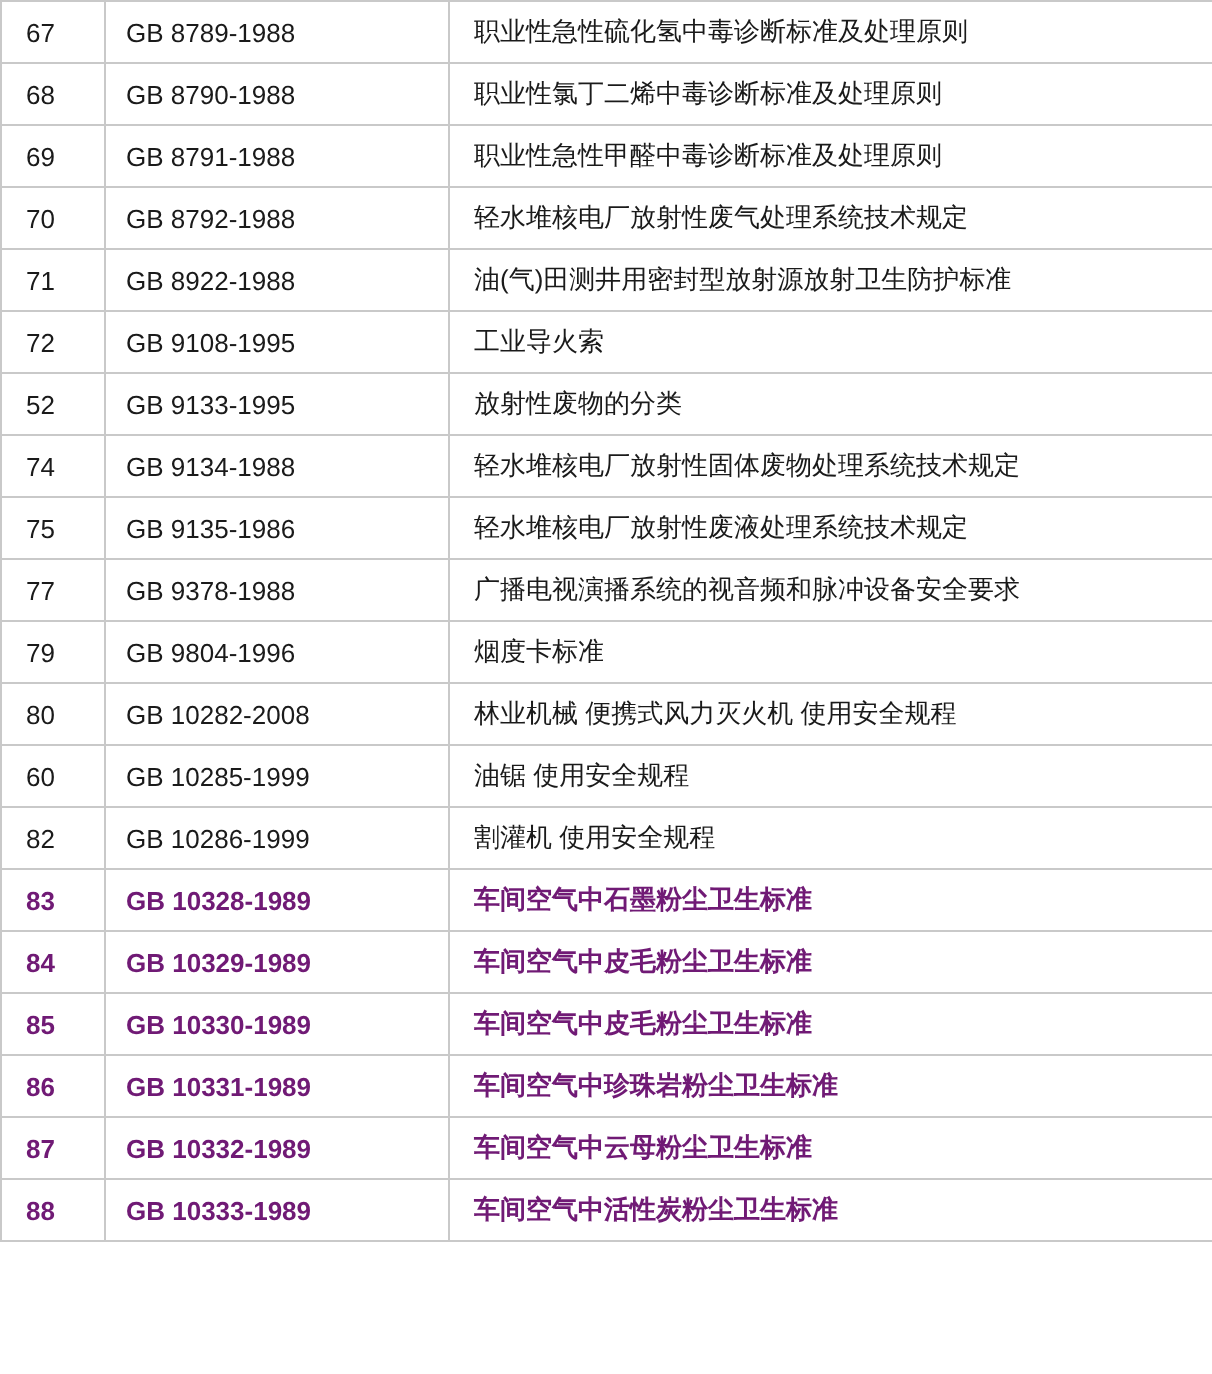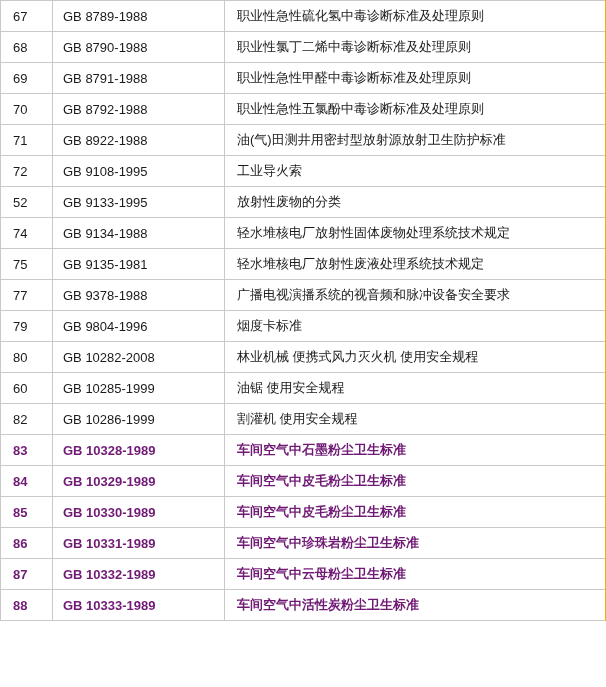--- a/index.html
+++ b/index.html
@@ -33,21 +33,21 @@
     font-weight: bold;
   }
   col.c-num   { width: 52px; }
   col.c-code  { width: 172px; }
   col.c-title { width: 382px; }
   .cell-num  { padding-left: 12px !important; }
   .cell-code { padding-left: 10px !important; margin-top: 44px; }
   .cell-title{ padding-left: 12px !important; }
   #std-table tr:first-child td { border-top: 1px solid #c9c9c9; }
   #std-table td:first-child { border-left: 1px solid #c9c9c9; }
-  #std-table td:last-child { border-right: 4px solid #eab308; }
+  #std-table td:last-child { border-right: 1px solid #eab308; }
 </style>
 </head>
 <body>
 
 <table id="std-table">
   <colgroup>
     <col class="c-num">
     <col class="c-code">
     <col class="c-title">
   </colgroup>
@@ -63,21 +63,21 @@
         <td class="cell-title">职业性氯丁二烯中毒诊断标准及处理原则</td>
       </tr>
       <tr>
         <td class="cell-num">69</td>
         <td class="cell-code">GB 8791-1988</td>
         <td class="cell-title">职业性急性甲醛中毒诊断标准及处理原则</td>
       </tr>
       <tr>
         <td class="cell-num">70</td>
         <td class="cell-code">GB 8792-1988</td>
-        <td class="cell-title">职业性急性五氯酚中毒诊断标准及处理原则</td>
+        <td class="cell-title">轻水堆核电厂放射性废气处理系统技术规定</td>
       </tr>
       <tr>
         <td class="cell-num">71</td>
         <td class="cell-code">GB 8922-1988</td>
         <td class="cell-title">油(气)田测井用密封型放射源放射卫生防护标准</td>
       </tr>
       <tr>
         <td class="cell-num">72</td>
         <td class="cell-code">GB 9108-1995</td>
         <td class="cell-title">工业导火索</td>
@@ -87,21 +87,21 @@
         <td class="cell-code">GB 9133-1995</td>
         <td class="cell-title">放射性废物的分类</td>
       </tr>
       <tr>
         <td class="cell-num">74</td>
         <td class="cell-code">GB 9134-1988</td>
         <td class="cell-title">轻水堆核电厂放射性固体废物处理系统技术规定</td>
       </tr>
       <tr>
         <td class="cell-num">75</td>
-        <td class="cell-code">GB 9135-1981</td>
+        <td class="cell-code">GB 9135-1986</td>
         <td class="cell-title">轻水堆核电厂放射性废液处理系统技术规定</td>
       </tr>
       <tr>
         <td class="cell-num">77</td>
         <td class="cell-code">GB 9378-1988</td>
         <td class="cell-title">广播电视演播系统的视音频和脉冲设备安全要求</td>
       </tr>
       <tr>
         <td class="cell-num">79</td>
         <td class="cell-code">GB 9804-1996</td>

